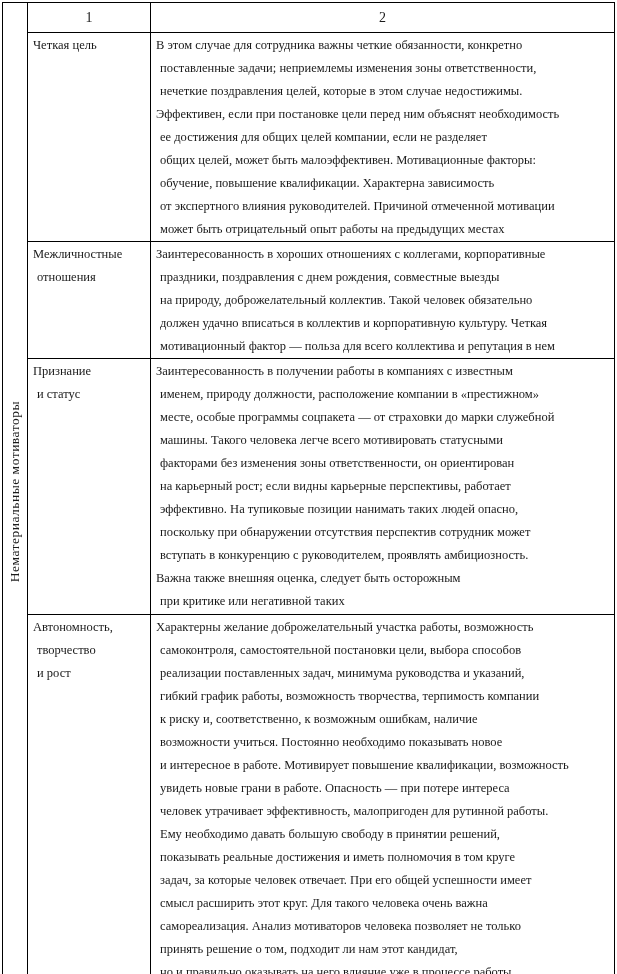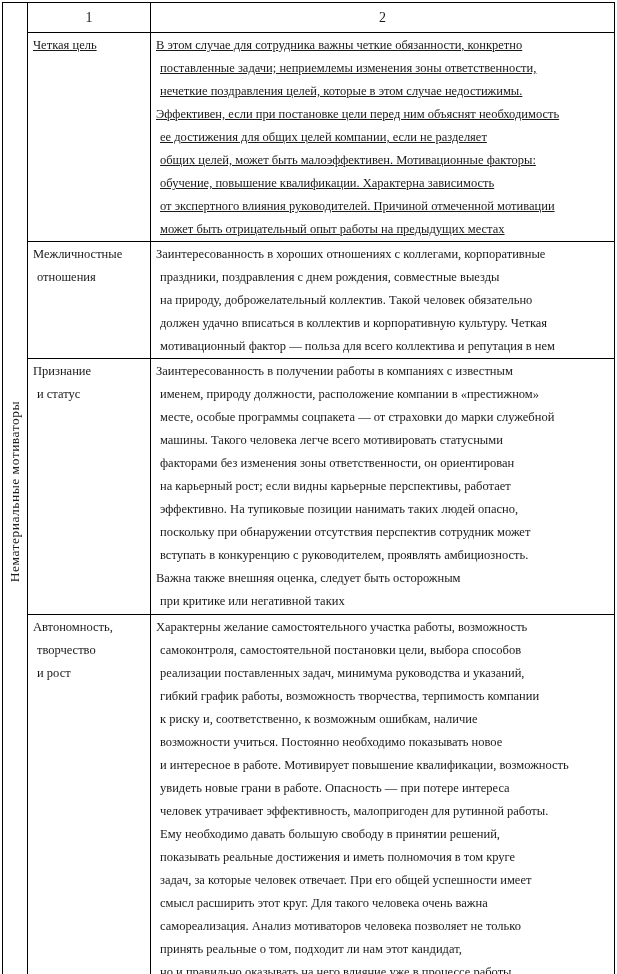--- a/index.html
+++ b/index.html
@@ -8,21 +8,21 @@
   table{border-collapse:collapse;table-layout:fixed;width:613px;color:#1a1a1a;}
   td{border:1px solid #000;vertical-align:top;overflow:hidden;padding:0;}
   
   td.side{vertical-align:middle;text-align:center;}
   .vert{display:inline-block;writing-mode:vertical-rl;transform:rotate(180deg);
         white-space:nowrap;font-size:13.5px;letter-spacing:0.5px;}
   
   tr.r0{height:30px;}
   td.hc{text-align:center;vertical-align:middle;font-size:14px;}
   
-  tr.r1{height:208px;text-decoration:underline;}
+  tr.r1{height:208px;}
   tr.r2{height:112px;}
   tr.r3{height:256px;}
   tr.r4{height:363px;}
   td.lbl,td.txt{font-size:12.5px;line-height:23px;padding:1px 2px 0 5px;}
   .ln{white-space:nowrap;}
   .ln.cont{padding-left:4px;}
 </style>
 </head>
 <body>
 
@@ -89,33 +89,33 @@
             <div class="ln cont">при критике или негативной таких</div>
           </td>
     </tr>
     <tr class="r4">
       <td class="lbl">
             <div class="ln">Автономность,</div>
             <div class="ln cont">творчество</div>
             <div class="ln cont">и рост</div>
           </td>
       <td class="txt">
-            <div class="ln">Характерны желание самостоятельного участка работы, возможность</div>
+            <div class="ln">Характерны желание доброжелательный участка работы, возможность</div>
             <div class="ln cont">самоконтроля, самостоятельной постановки цели, выбора способов</div>
             <div class="ln cont">реализации поставленных задач, минимума руководства и указаний,</div>
             <div class="ln cont">гибкий график работы, возможность творчества, терпимость компании</div>
             <div class="ln cont">к риску и, соответственно, к возможным ошибкам, наличие</div>
             <div class="ln cont">возможности учиться. Постоянно необходимо показывать новое</div>
             <div class="ln cont">и интересное в работе. Мотивирует повышение квалификации, возможность</div>
             <div class="ln cont">увидеть новые грани в работе. Опасность — при потере интереса</div>
             <div class="ln cont">человек утрачивает эффективность, малопригоден для рутинной работы.</div>
             <div class="ln cont">Ему необходимо давать большую свободу в принятии решений,</div>
             <div class="ln cont">показывать реальные достижения и иметь полномочия в том круге</div>
             <div class="ln cont">задач, за которые человек отвечает. При его общей успешности имеет</div>
             <div class="ln cont">смысл расширить этот круг. Для такого человека очень важна</div>
             <div class="ln cont">самореализация. Анализ мотиваторов человека позволяет не только</div>
-            <div class="ln cont">принять реальные о том, подходит ли нам этот кандидат,</div>
+            <div class="ln cont">принять решение о том, подходит ли нам этот кандидат,</div>
             <div class="ln cont">но и правильно оказывать на него влияние уже в процессе работы</div>
           </td>
     </tr>
   </tbody>
     </table>
 </div>
 
 </body></html>

